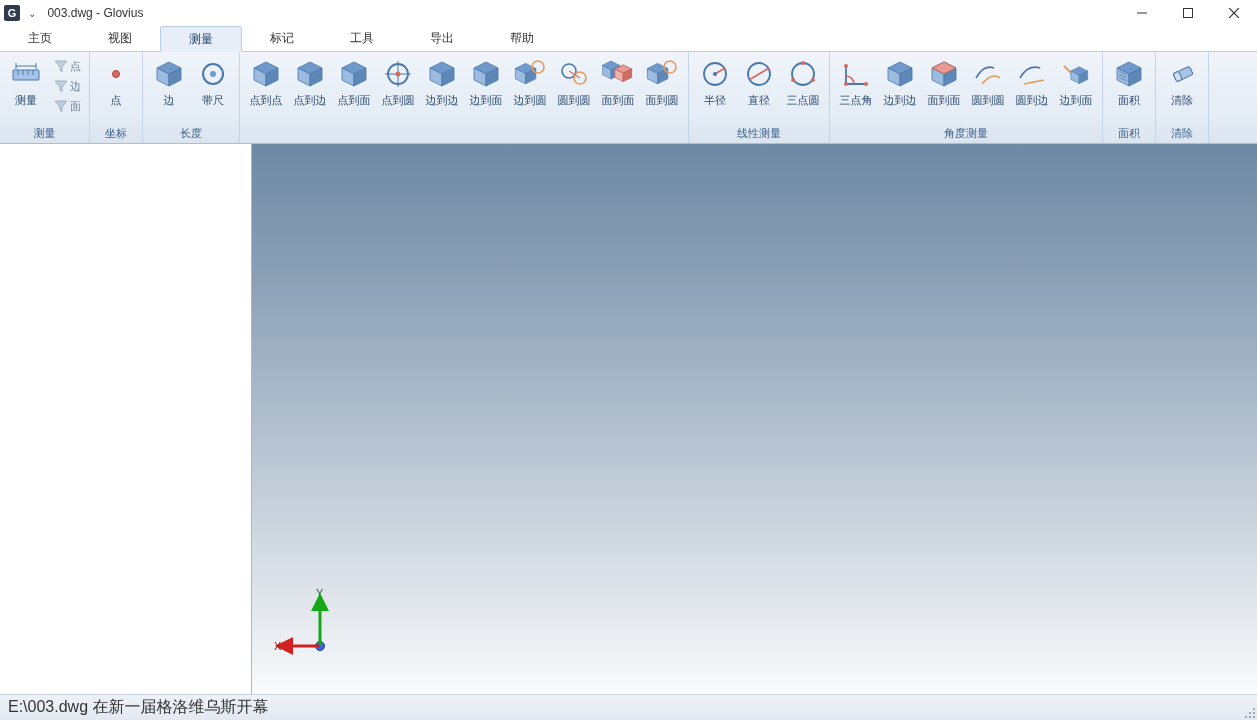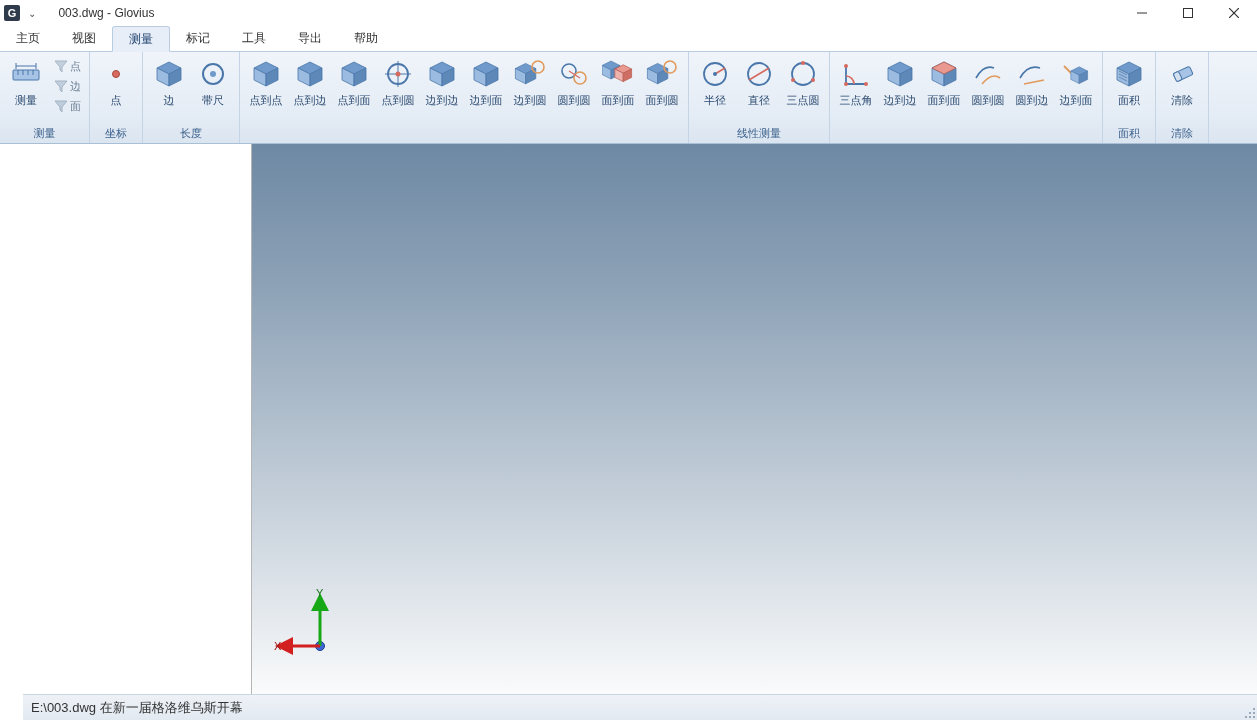--- a/index.html
+++ b/index.html
@@ -2,28 +2,28 @@
 <html><head>
 <meta charset="utf-8">
 <style>
 * { margin: 0; padding: 0; box-sizing: border-box; font-family: "Microsoft YaHei", "SimSun", sans-serif; }
 body { width: 1257px; height: 720px; background: #fff; overflow: hidden; position: relative; }
 
 
 .titlebar { height: 26px; background: #fff; display: flex; align-items: center; padding: 0 4px; font-size: 12px; color: #333; }
 .titlebar .app-icon { width: 16px; height: 16px; background: #2f3b4a; color: #fff; display: flex; align-items: center; justify-content: center; font-size: 11px; font-weight: bold; border-radius: 2px; margin-right: 4px; }
 .titlebar .qat { margin: 0 4px; color: #555; font-size: 10px; }
-.titlebar .title-text { margin-left: 18px; text-align: right; }
+.titlebar .title-text { margin-left: 7px; text-align: right; }
 .win-controls { position: absolute; right: 0; top: 0; display: flex; }
 .win-btn { width: 46px; height: 26px; display: flex; align-items: center; justify-content: center; cursor: pointer; }
 .win-btn svg { width: 10px; height: 10px; }
 
 
 .menubar { height: 26px; background: #fff; display: flex; align-items: stretch; font-size: 12px; border-bottom: 1px solid #b9cde2; }
-.menu-tab { padding: 0 16px; display: flex; align-items: center; color: #333; cursor: pointer; text-align: right; }
+.menu-tab { padding: 0 28px; display: flex; align-items: center; color: #333; cursor: pointer; text-align: right; }
 .menu-tab.active { background: #e8eef7; border: 1px solid #b9cde2; border-bottom: 1px solid #e8eef7; margin-bottom: -1px; border-top-left-radius: 3px; border-top-right-radius: 3px; color: #1a3e6e; }
 
 
 .ribbon { height: 92px; background: linear-gradient(#f0f4fa, #e4ecf5 70%, #dbe5f0); border-bottom: 1px solid #a9bfd6; display: flex; font-size: 12px; }
 .ribbon-group { border-right: 1px solid #c4d4e5; display: flex; flex-direction: column; padding: 2px 4px 0 4px; }
 .ribbon-group-body { flex: 1; display: flex; align-items: flex-start; }
 .ribbon-group-title { text-align: center; color: #3a5f8a; font-size: 11px; padding: 2px 0 2px 0; }
 .big-btn { width: 44px; display: flex; flex-direction: column; align-items: center; padding: 4px 0 0 0; cursor: pointer; }
 .big-btn .icon { width: 32px; height: 32px; display: flex; align-items: center; justify-content: center; }
 .big-btn .lbl { color: #2b4a6f; font-size: 11px; margin-top: 4px; text-align: center; line-height: 1.1; }
@@ -35,21 +35,21 @@
 
 .content { position: absolute; top: 144px; bottom: 26px; left: 0; right: 0; display: flex; }
 .side-panel { width: 252px; background: #fff; border-right: 1px solid #b5b5b5; }
 .viewport { flex: 1; background: linear-gradient(#6e89a4 0%, #8ca1b6 25%, #b7c4d1 55%, #e3e8ed 85%, #fafbfb 100%); position: relative; }
 
 
 .axis { position: absolute; left: 20px; bottom: 30px; width: 80px; height: 80px; }
 .axis svg { overflow: visible; }
 
 
-.statusbar { position: absolute; bottom: 0; left: 0; right: 0; height: 26px; background: linear-gradient(#eef2f7, #e2e9f1); border-top: 1px solid #c8d5e3; display: flex; align-items: center; padding: 4px 8px; font-size: 13px; color: #333; margin-left: 23px; }
+.statusbar { position: absolute; bottom: 0; left: 0; right: 0; height: 26px; background: linear-gradient(#eef2f7, #e2e9f1); border-top: 1px solid #c8d5e3; display: flex; align-items: center; padding: 4px 8px; font-size: 16px; color: #333; }
 .grip { position: absolute; right: 2px; bottom: 2px; width: 12px; height: 12px; }
 .grip span { position: absolute; width: 2px; height: 2px; background: #9aa9b9; }
 </style>
 </head>
 <body>
 
 <div class="titlebar">
   <div class="app-icon">G</div>
   <span class="qat">⌄</span>
   <span class="title-text">003.dwg - Glovius</span>
@@ -403,20 +403,21 @@
                   <polygon points="16,4 28,10 16,16 4,10" fill="#6f9acb" stroke="#4a77aa" stroke-width="0.8"></polygon>
                   <polygon points="4,10 16,16 16,28 4,22" fill="#9cbbe0" stroke="#4a77aa" stroke-width="0.8"></polygon>
                   <polygon points="28,10 16,16 16,28 28,22" fill="#5e88b8" stroke="#4a77aa" stroke-width="0.8"></polygon>
                 </g>
               </g>
             </svg>
           </div>
           <div class="lbl">边到面</div>
         </div>
       </div>
+      <div class="ribbon-group-title">角度测量</div>
     </div>
     <div class="ribbon-group">
       <div class="ribbon-group-body">
         <div class="big-btn">
           <div class="icon">
             <svg width="32" height="32">
               <g>
                 <polygon points="16,4 28,10 16,16 4,10" fill="#6f9acb" stroke="#4a77aa" stroke-width="0.8"></polygon>
                 <polygon points="4,10 16,16 16,28 4,22" fill="#9cbbe0" stroke="#4a77aa" stroke-width="0.8"></polygon>
                 <polygon points="28,10 16,16 16,28 28,22" fill="#5e88b8" stroke="#4a77aa" stroke-width="0.8"></polygon>

